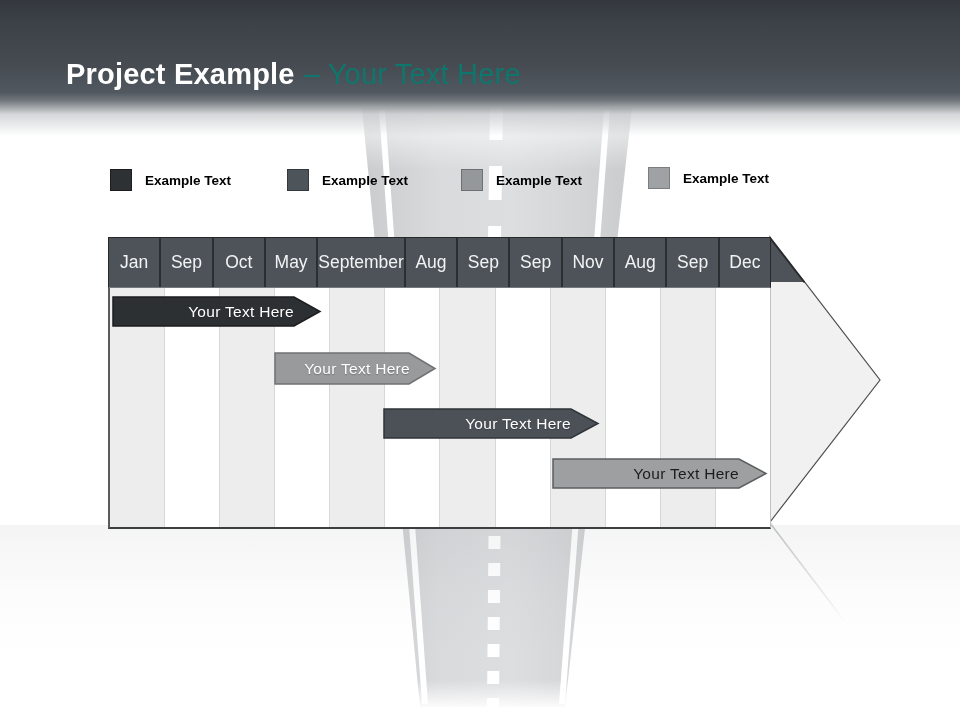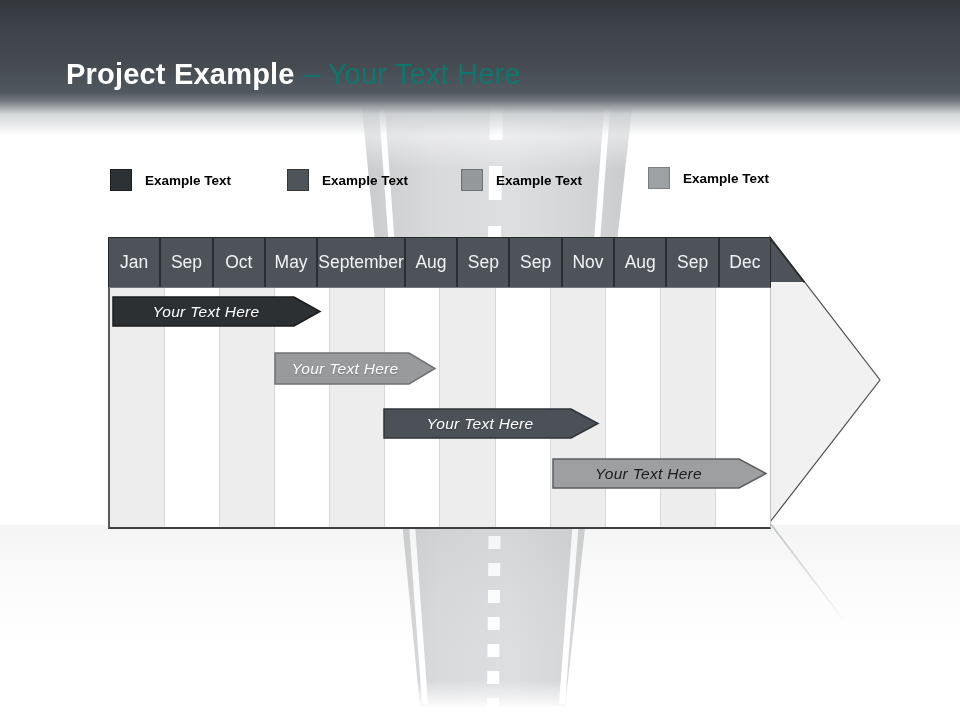--- a/index.html
+++ b/index.html
@@ -59,24 +59,23 @@
     border-left:2px solid #595c5e; border-right:1px solid #bfc1c2; border-bottom:2px solid #3c3e40;
   }
   .tl-col{flex:1; border-left:1px solid #d6d7d8;}
   .tl-col:first-child{border-left:none;}
   .tl-col.odd{background:#ededee;}
   .tl-col.even{background:#ffffff;}
   
   .bar{position:absolute; z-index:5; cursor:pointer;}
   .bar svg{position:absolute; left:0; top:0;}
   .bar .bar-label{
-    position:absolute; left:6px; top:0; text-align:center;
+    position:absolute; left:6px; top:0; text-align:right;
     font-size:15.5px; letter-spacing:0.3px; white-space:nowrap;
     text-shadow:0 1px 1px rgba(0,0,0,0.25);
-    font-style:italic;
   }
 </style>
 </head>
 <body>
 
 <div class="slide">
 
   <svg class="road-svg" width="960" height="720" viewBox="0 0 960 720">
     <defs>
       <linearGradient id="roadGrad" x1="0" y1="0" x2="1" y2="0">

